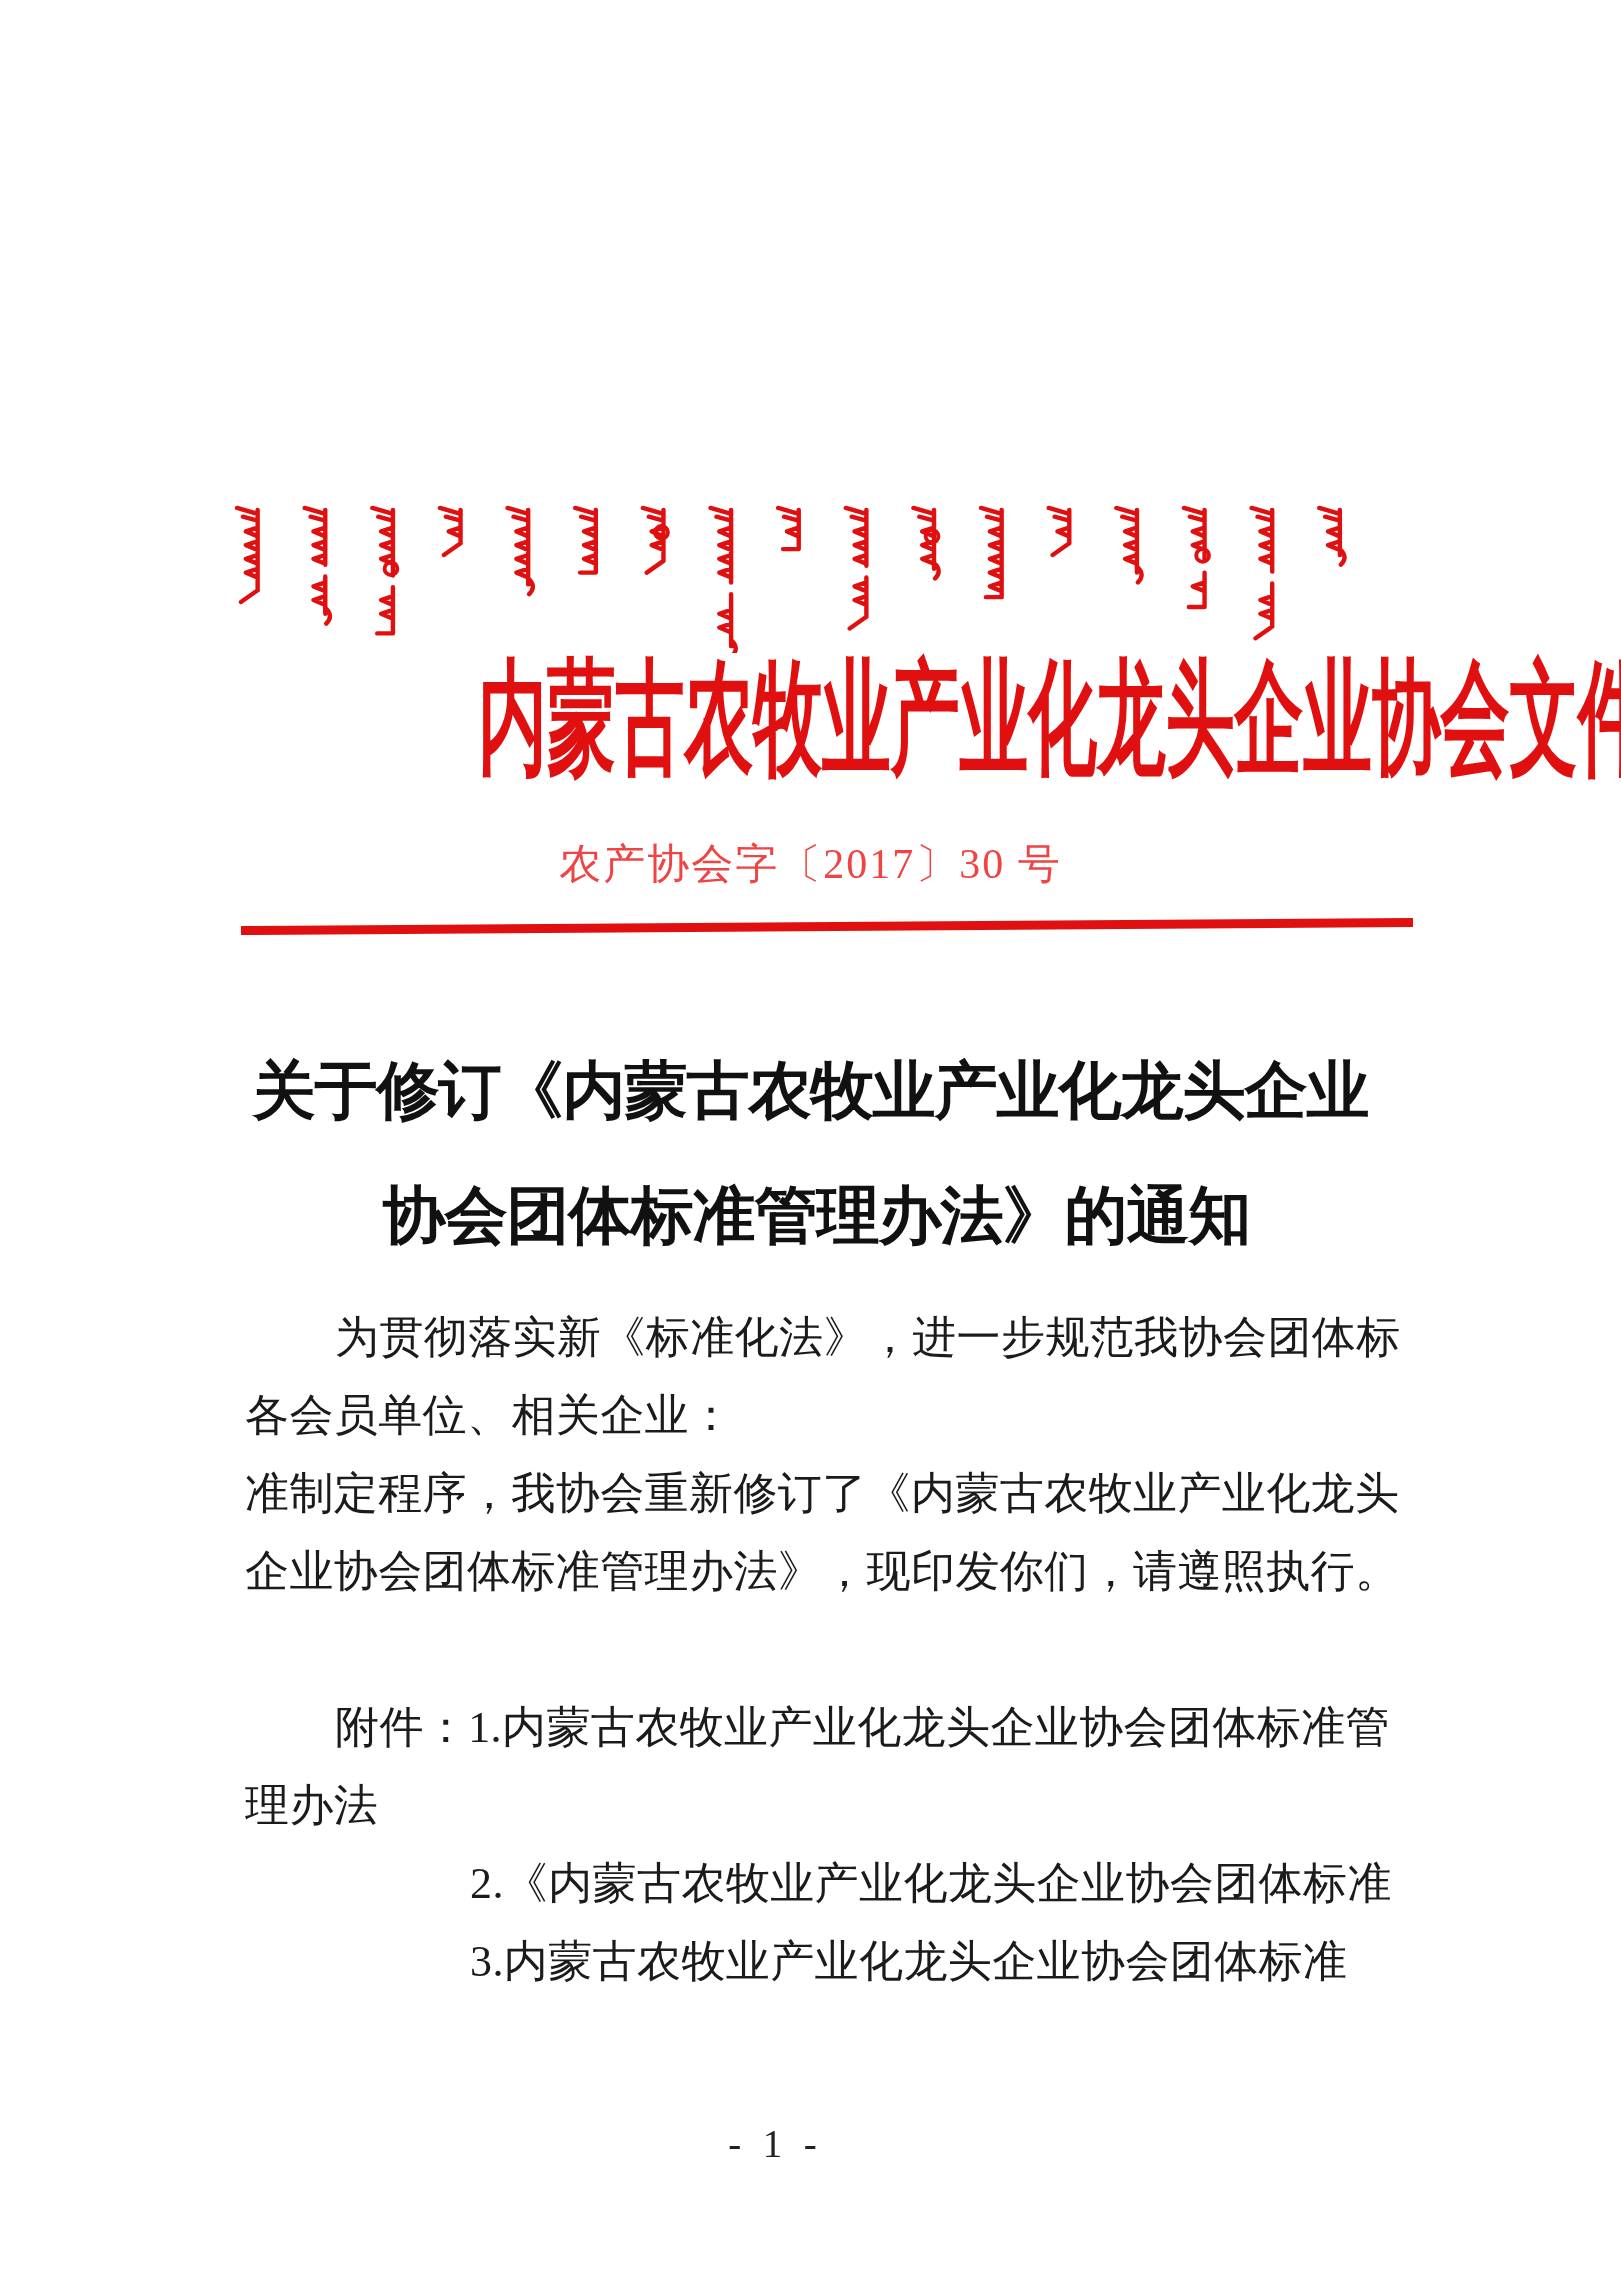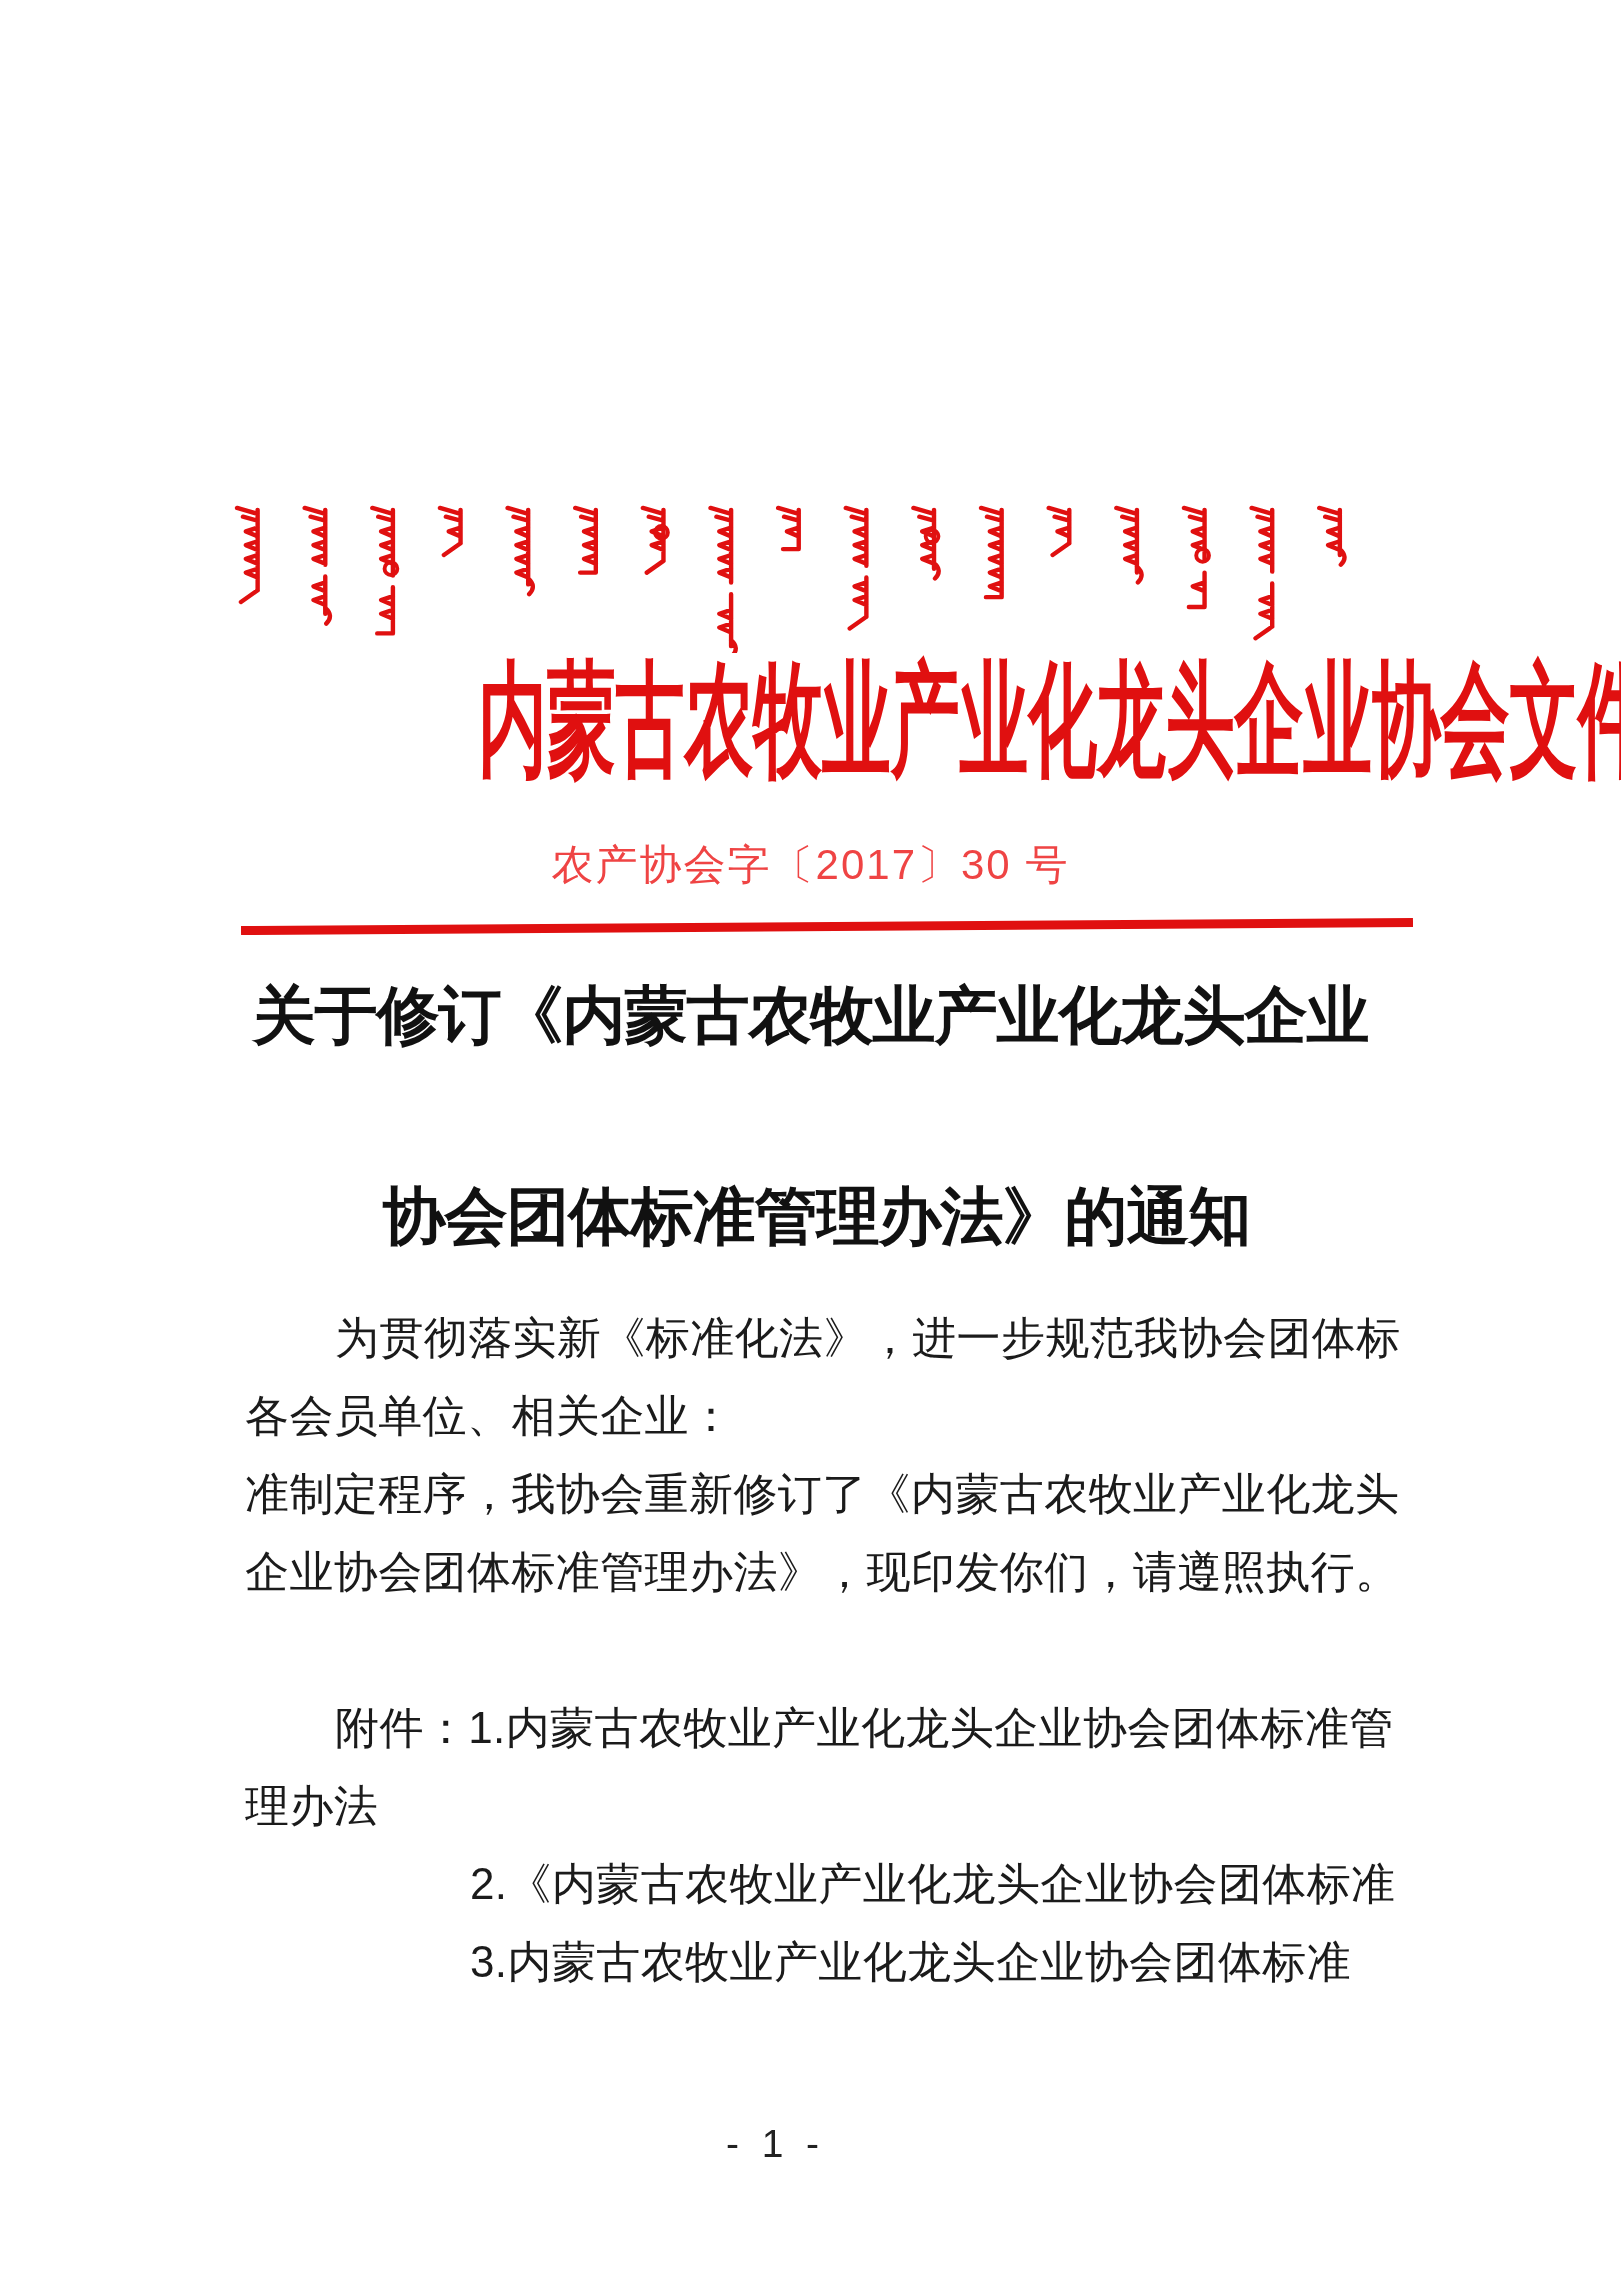--- a/index.html
+++ b/index.html
@@ -2,21 +2,21 @@
 <html style="--accent: #e01010;"><head>
 <meta charset="utf-8">
 <style>
   html,body{margin:0;padding:0;background:#9a9a9a;}
   .page{
     position:relative;
     width:1621px;height:2293px;
     margin:0 auto;
     background:#ffffff;
     overflow:hidden;
-    font-family:Liberation Sans, sans-serif;
+    font-family:Liberation Serif, serif;
     color:#1b1b1b;
   }
   
   .banner{position:absolute;left:232px;top:504px;width:1157px;height:149px;}
   
   .org-title{
     position:absolute;left:0;right:0;top:651px;
     text-align:center;line-height:137px;height:137px;
     font-size:125px;font-weight:bold;color:var(--accent,#e01010);
     white-space:nowrap;
@@ -34,21 +34,21 @@
     background:var(--accent,#e01010);
     transform:rotate(-0.4deg);
   }
   
   .notice-title{
     position:absolute;left:0;right:0;
     text-align:center;font-size:63px;font-weight:bold;
     line-height:73px;letter-spacing:-1px;color:#111;
     white-space:nowrap;
   }
-  .notice-line1{top:979px;}
+  .notice-line1{top:1055px;}
   .notice-line2{top:1180px;padding-left:12px;}
   
   .body-block{
     position:absolute;left:245px;top:1299px;width:1160px;
     font-size:44px;line-height:78px;letter-spacing:0.4px;
     color:#1b1b1b;white-space:nowrap;
   }
   .body-line{height:78px;}
   .ind2{padding-left:90px;}
   .ind5{padding-left:225px;}

